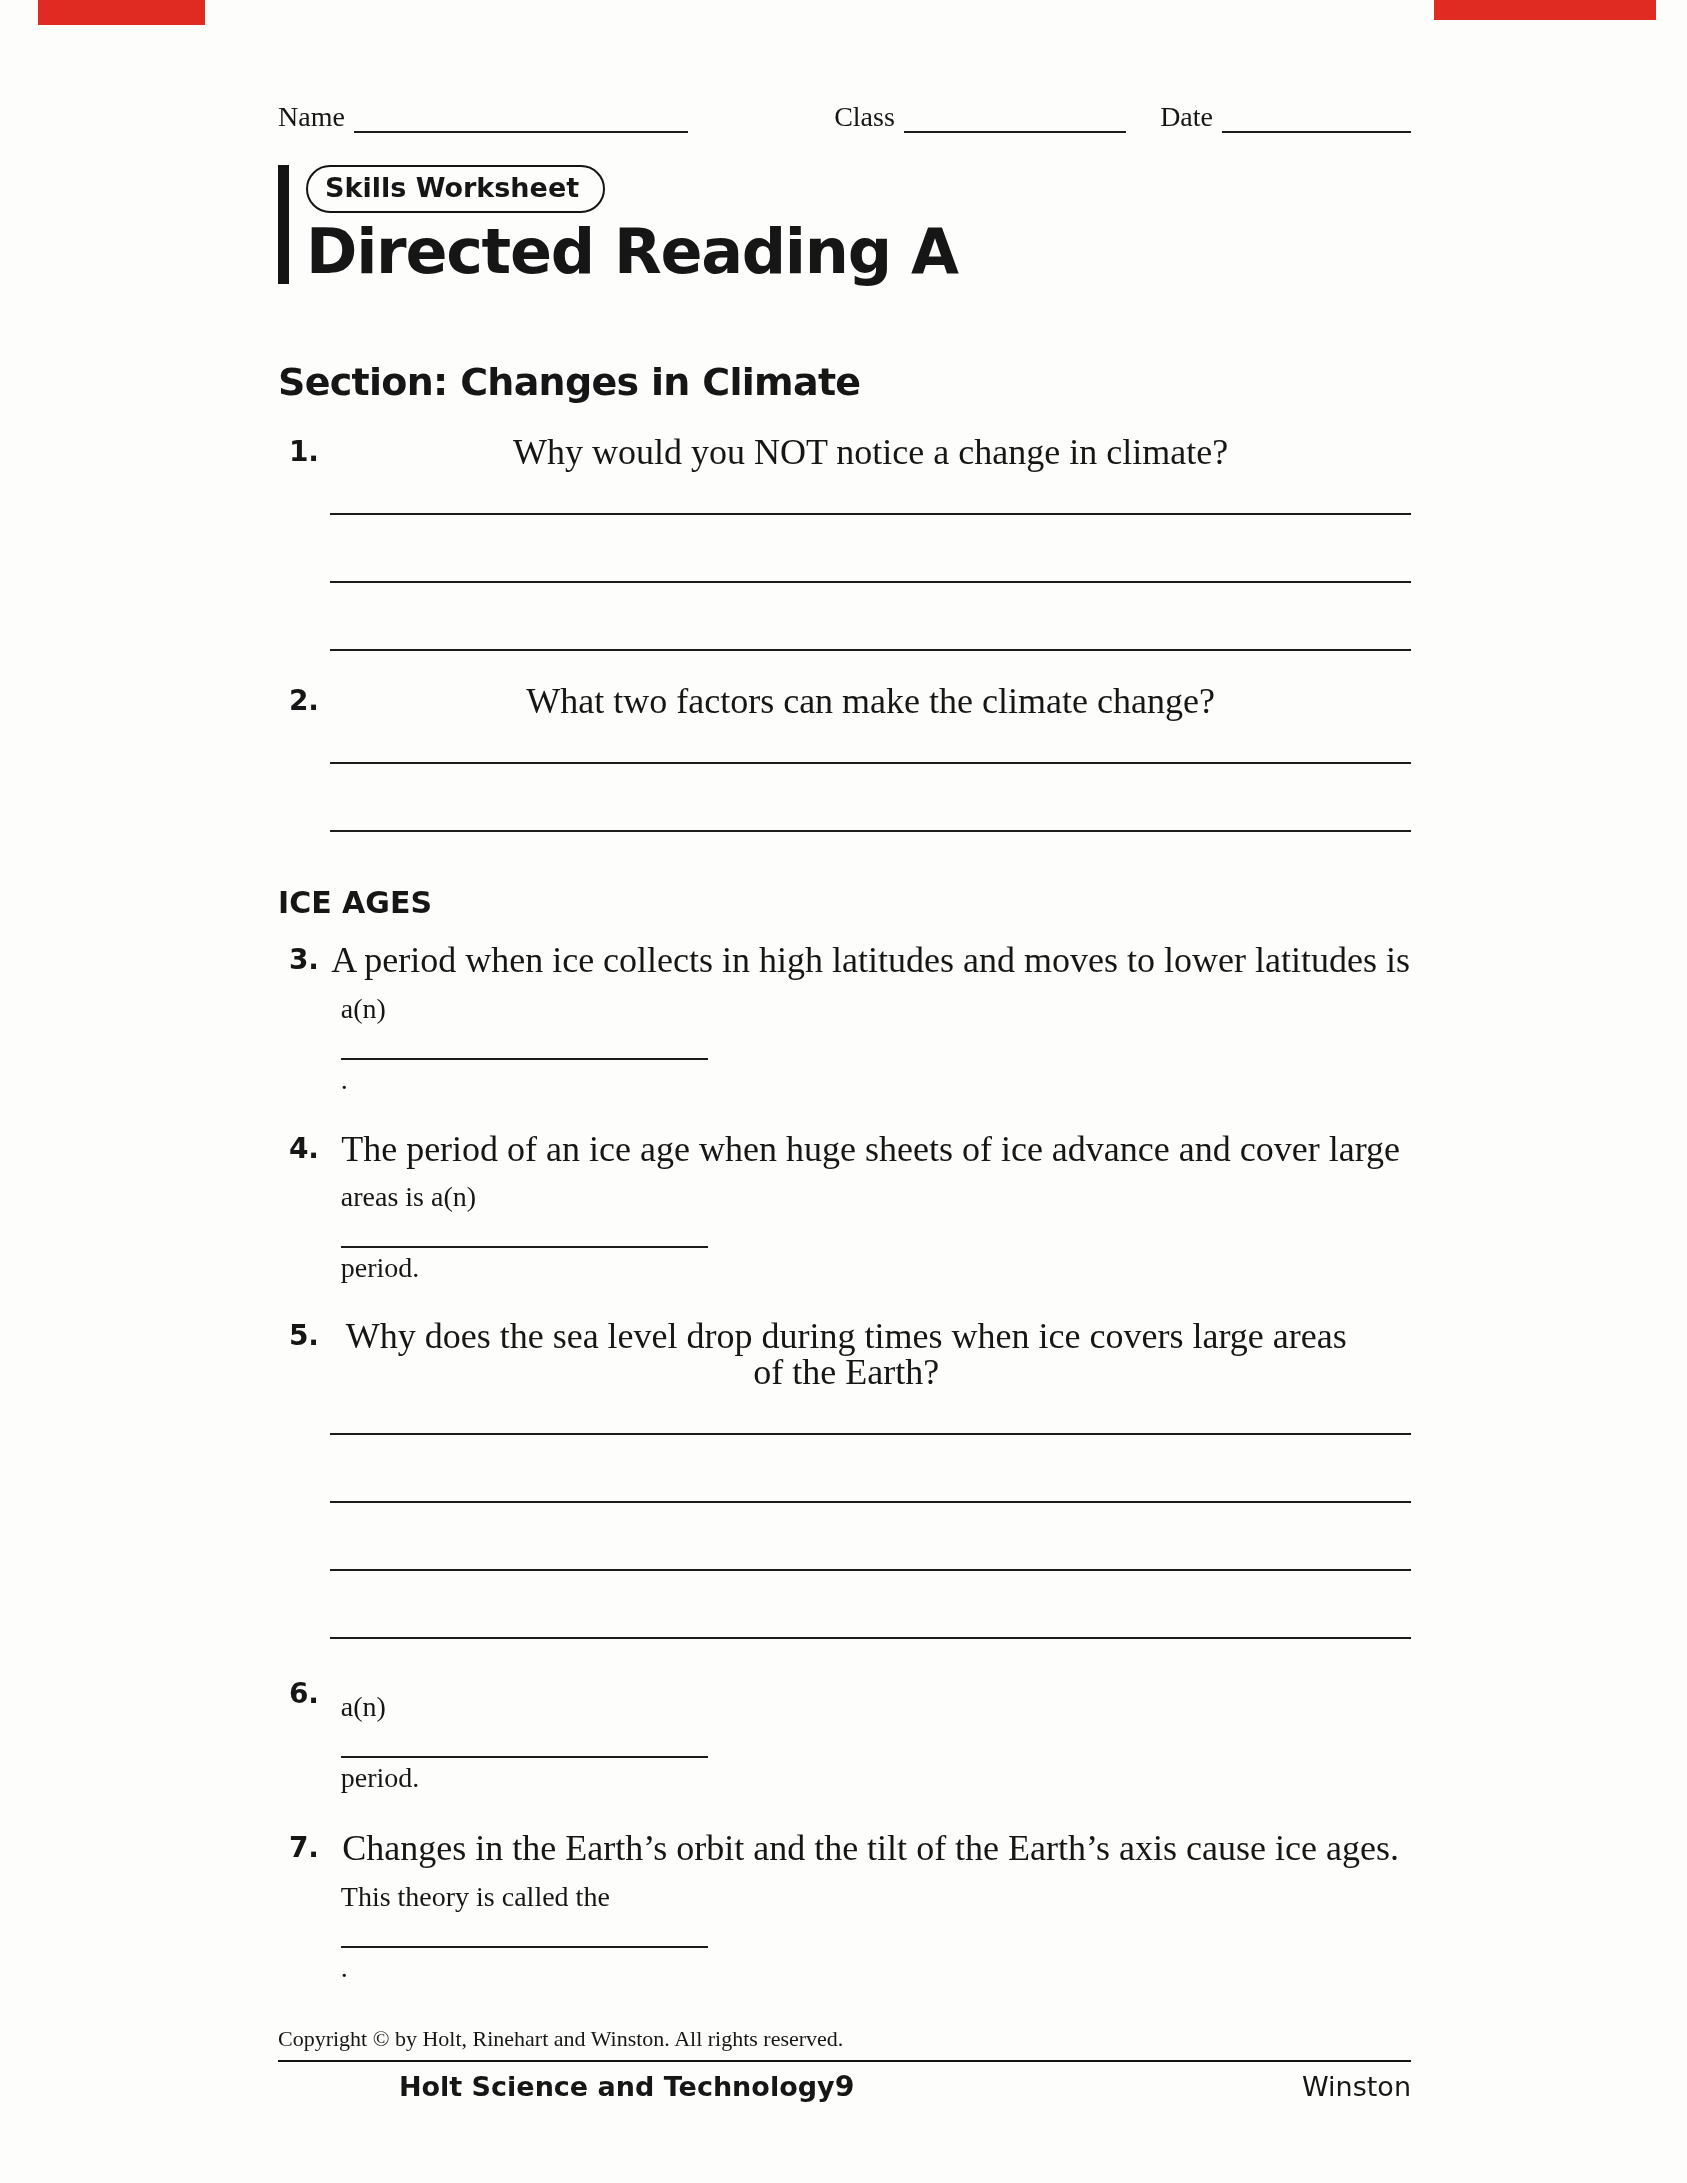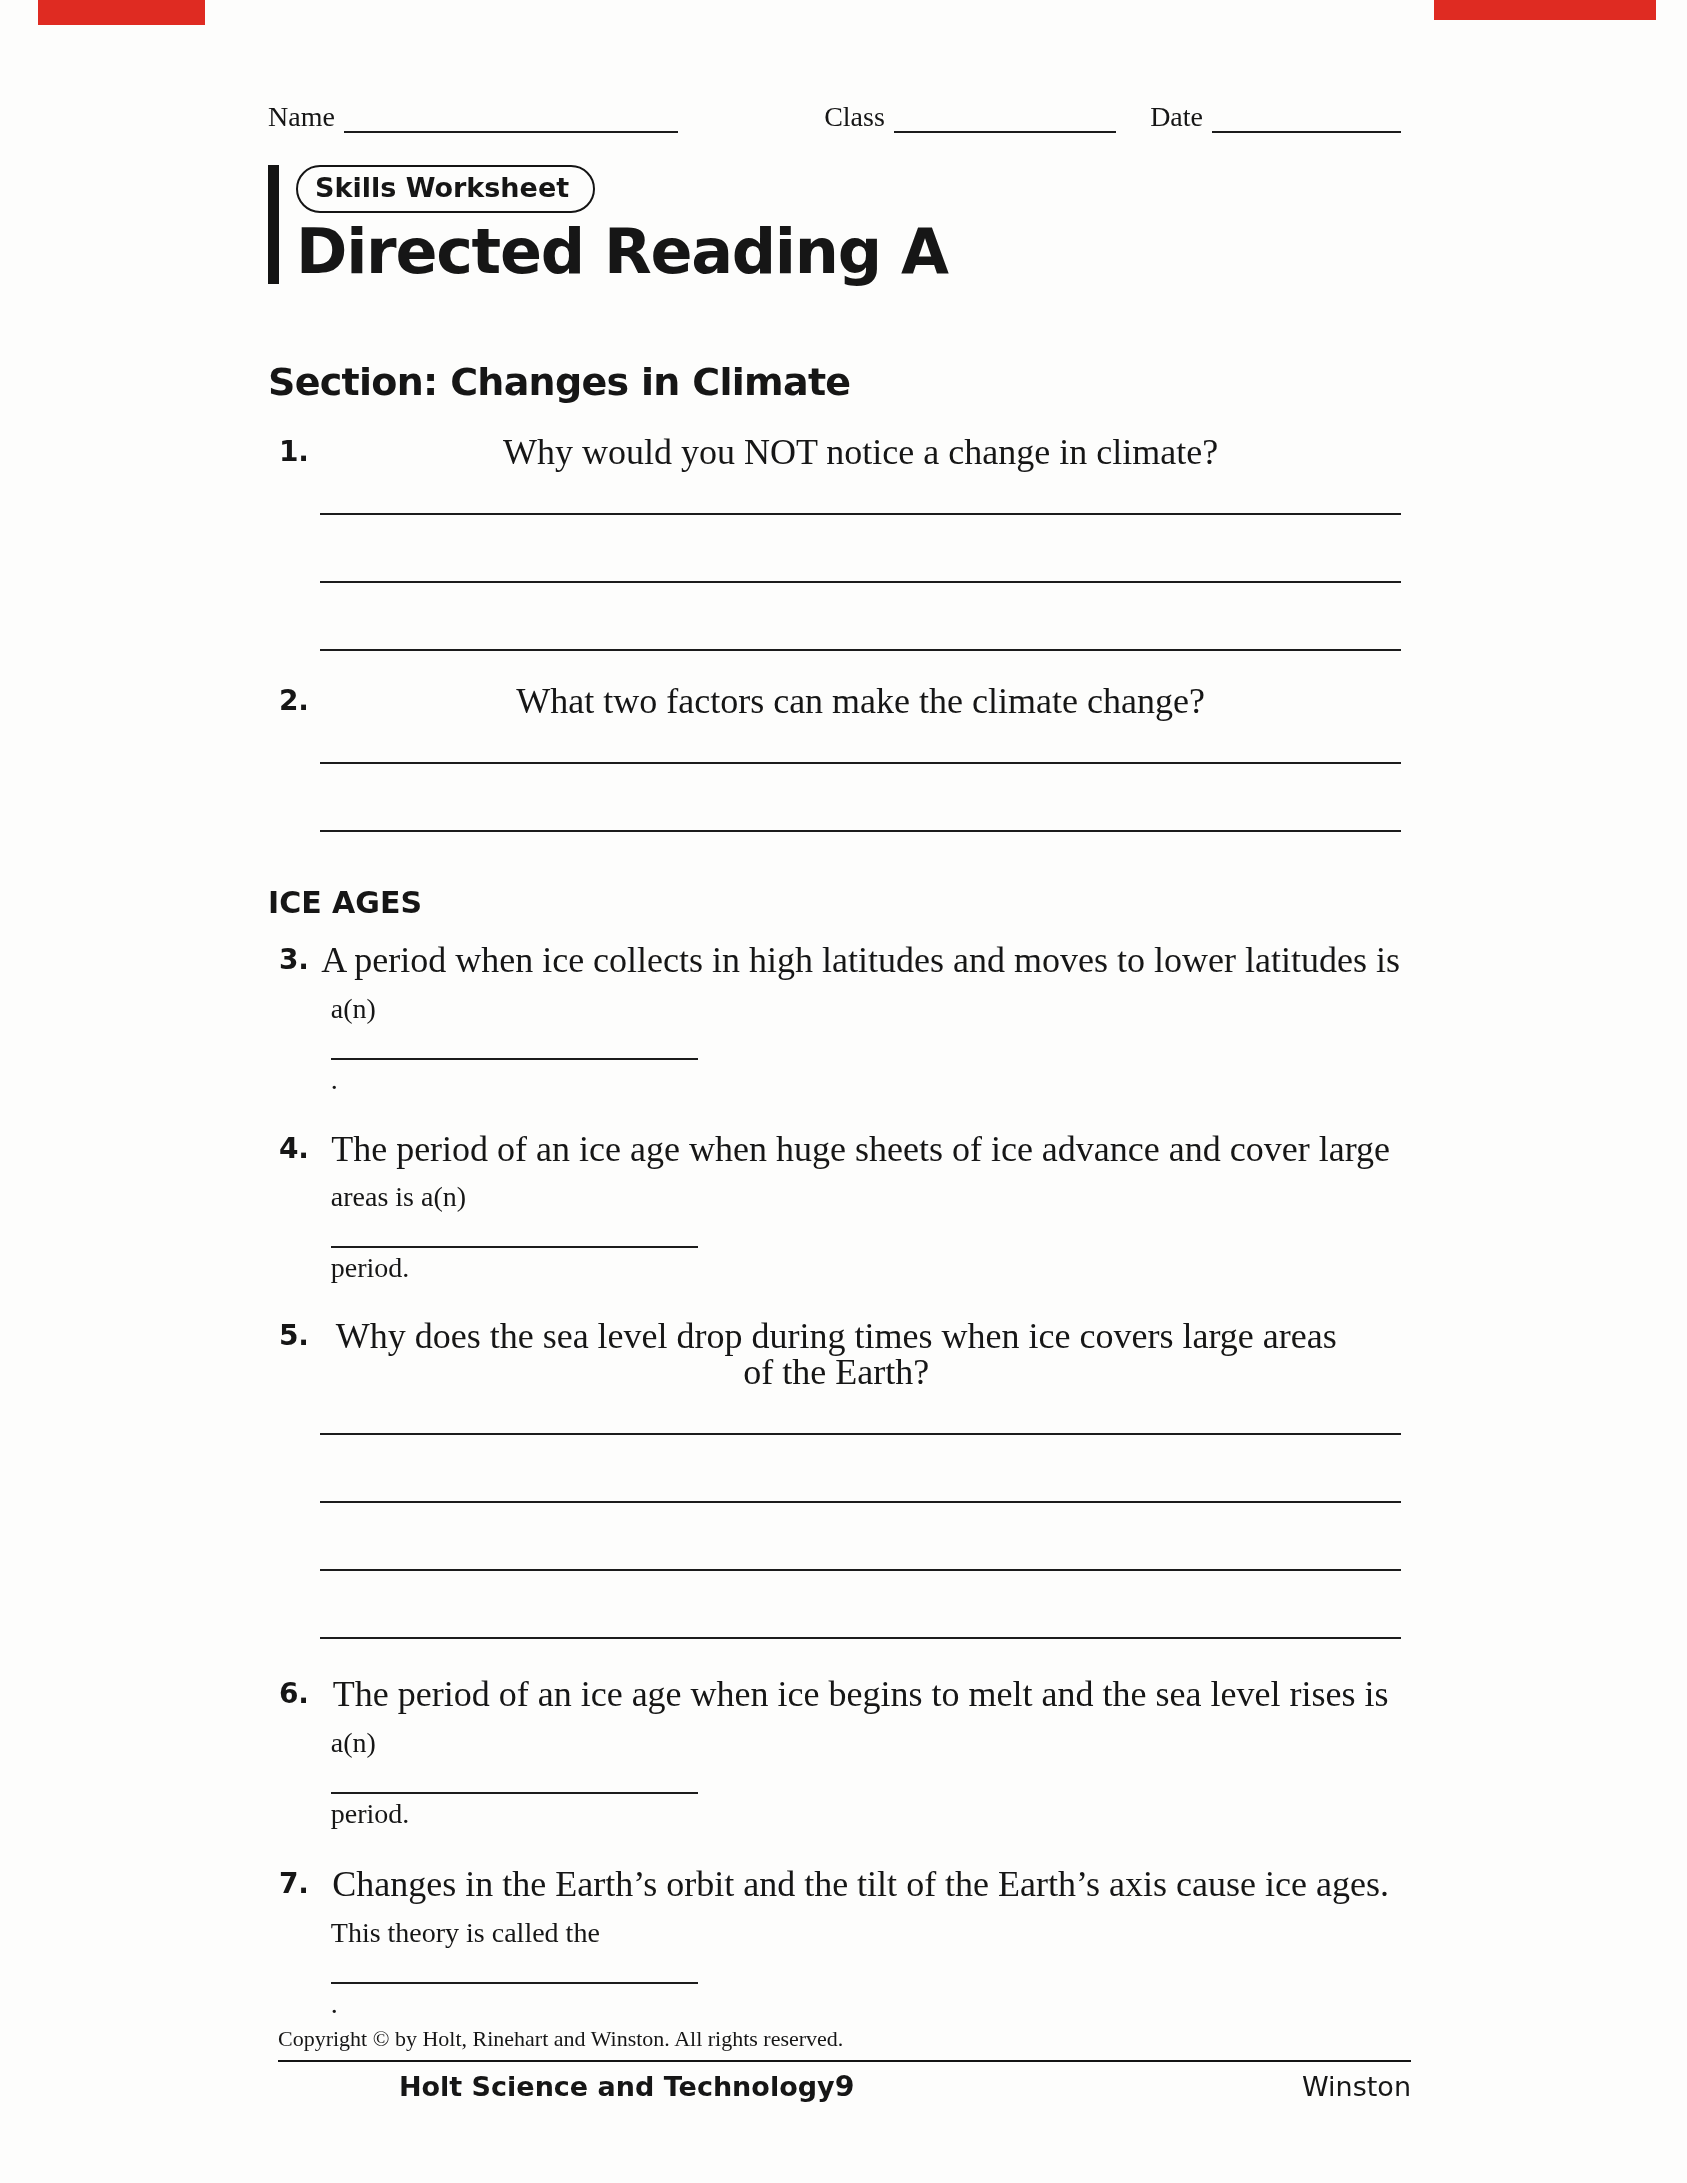--- a/index.html
+++ b/index.html
@@ -10,21 +10,21 @@
     font-family: "Liberation Serif", serif;
     color: #161616;
     overflow: hidden;
   }
 
   
   .red-bar { position: absolute; top: 0; }
   .red-bar.left  { left: 38px;  width: 167px; height: 25px; }
   .red-bar.right { left: 1434px; width: 222px; height: 20px; }
 
-  .content { position: absolute; left: 268px; top: 99px; width: 1133px; }
+  .content { position: absolute; left: 278px; top: 99px; width: 1133px; }
 
   
   .header-row { display: flex; align-items: flex-end; font-size: 28px; height: 34px; }
   .hlabel { flex: 0 0 auto; }
   .hblank { border-bottom: 2px solid #1c1c1c; height: 29px; flex: 0 0 auto; margin-left: 9.3px; }
   .blank-name  { width: 334px; }
   .blank-class { width: 222px; }
   .blank-date  { flex: 1 1 auto; }
   .hspace1 { width: 146px; flex: 0 0 auto; }
   .hspace2 { width: 34px;  flex: 0 0 auto; }
@@ -164,21 +164,20 @@
           <div class="answer-line"></div>
           <div class="answer-line"></div>
           <div class="answer-line"></div>
         </div>
     </div>
   </div>
 
   <div class="question" style="margin-top:37px">
     <div class="qnum">6.</div>
     <div class="qbody">
-      <div class="qtext">The period of an ice age when ice begins to melt and the sea level rises is</div>
       <div class="fill-line">
         <span>a(n)</span>
         <span class="inline-blank"></span>
         <span>period.</span>
       </div>
     </div>
   </div>
 
   <div class="question" style="margin-top:32px">
     <div class="qnum">7.</div>

